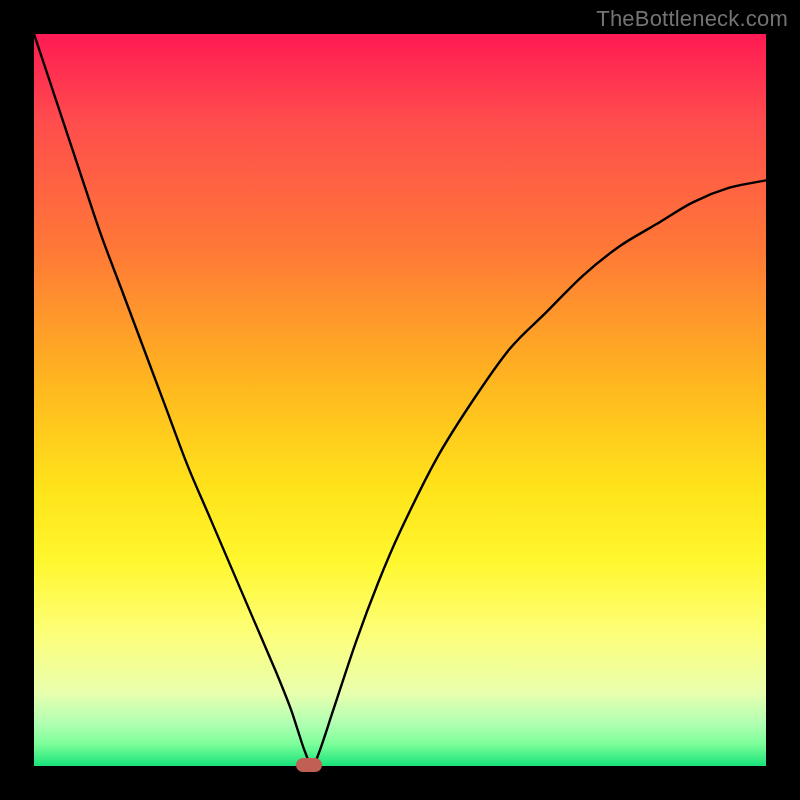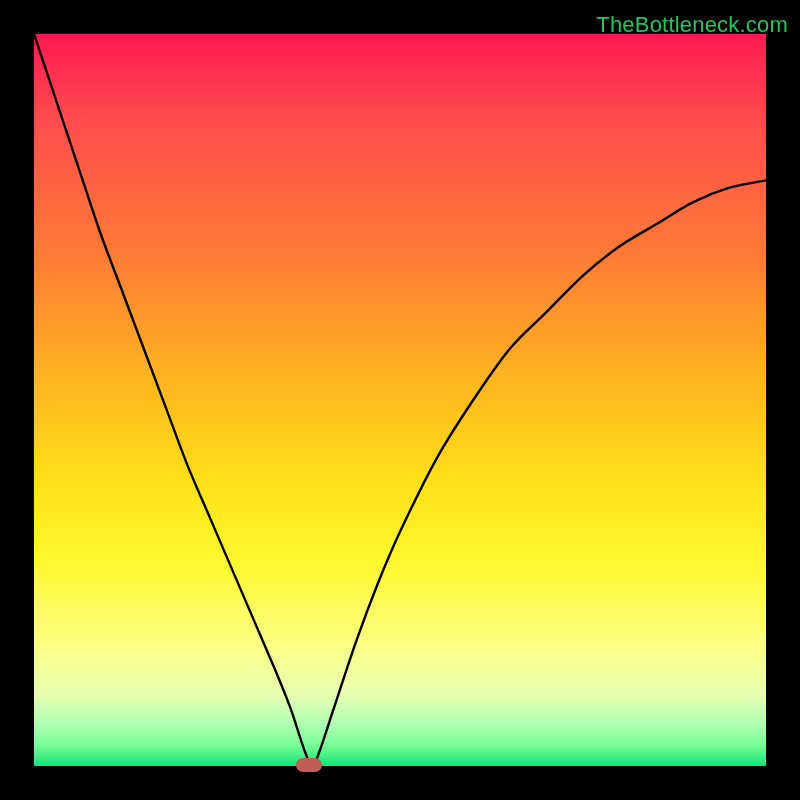--- a/index.html
+++ b/index.html
@@ -33,23 +33,23 @@
       #ffe31a 62%,
       #fff72e 72%,
       #fdff7a 82%,
       #e9ffae 90%,
       #b3ffb3 94%,
       #7dff9a 97%,
       #18e279 100%);
   }
   .watermark {
     position: absolute;
-    top: 12px;
+    top: 6px;
     right: 12px;
-    color: #22c55e;
+    color: #737373;
     font-size: 22px;
     letter-spacing: 0.2px;
     user-select: none;
   }
   svg.curve {
     position: absolute;
     top: 0;
     left: 0;
     width: 732px;
     height: 732px;

